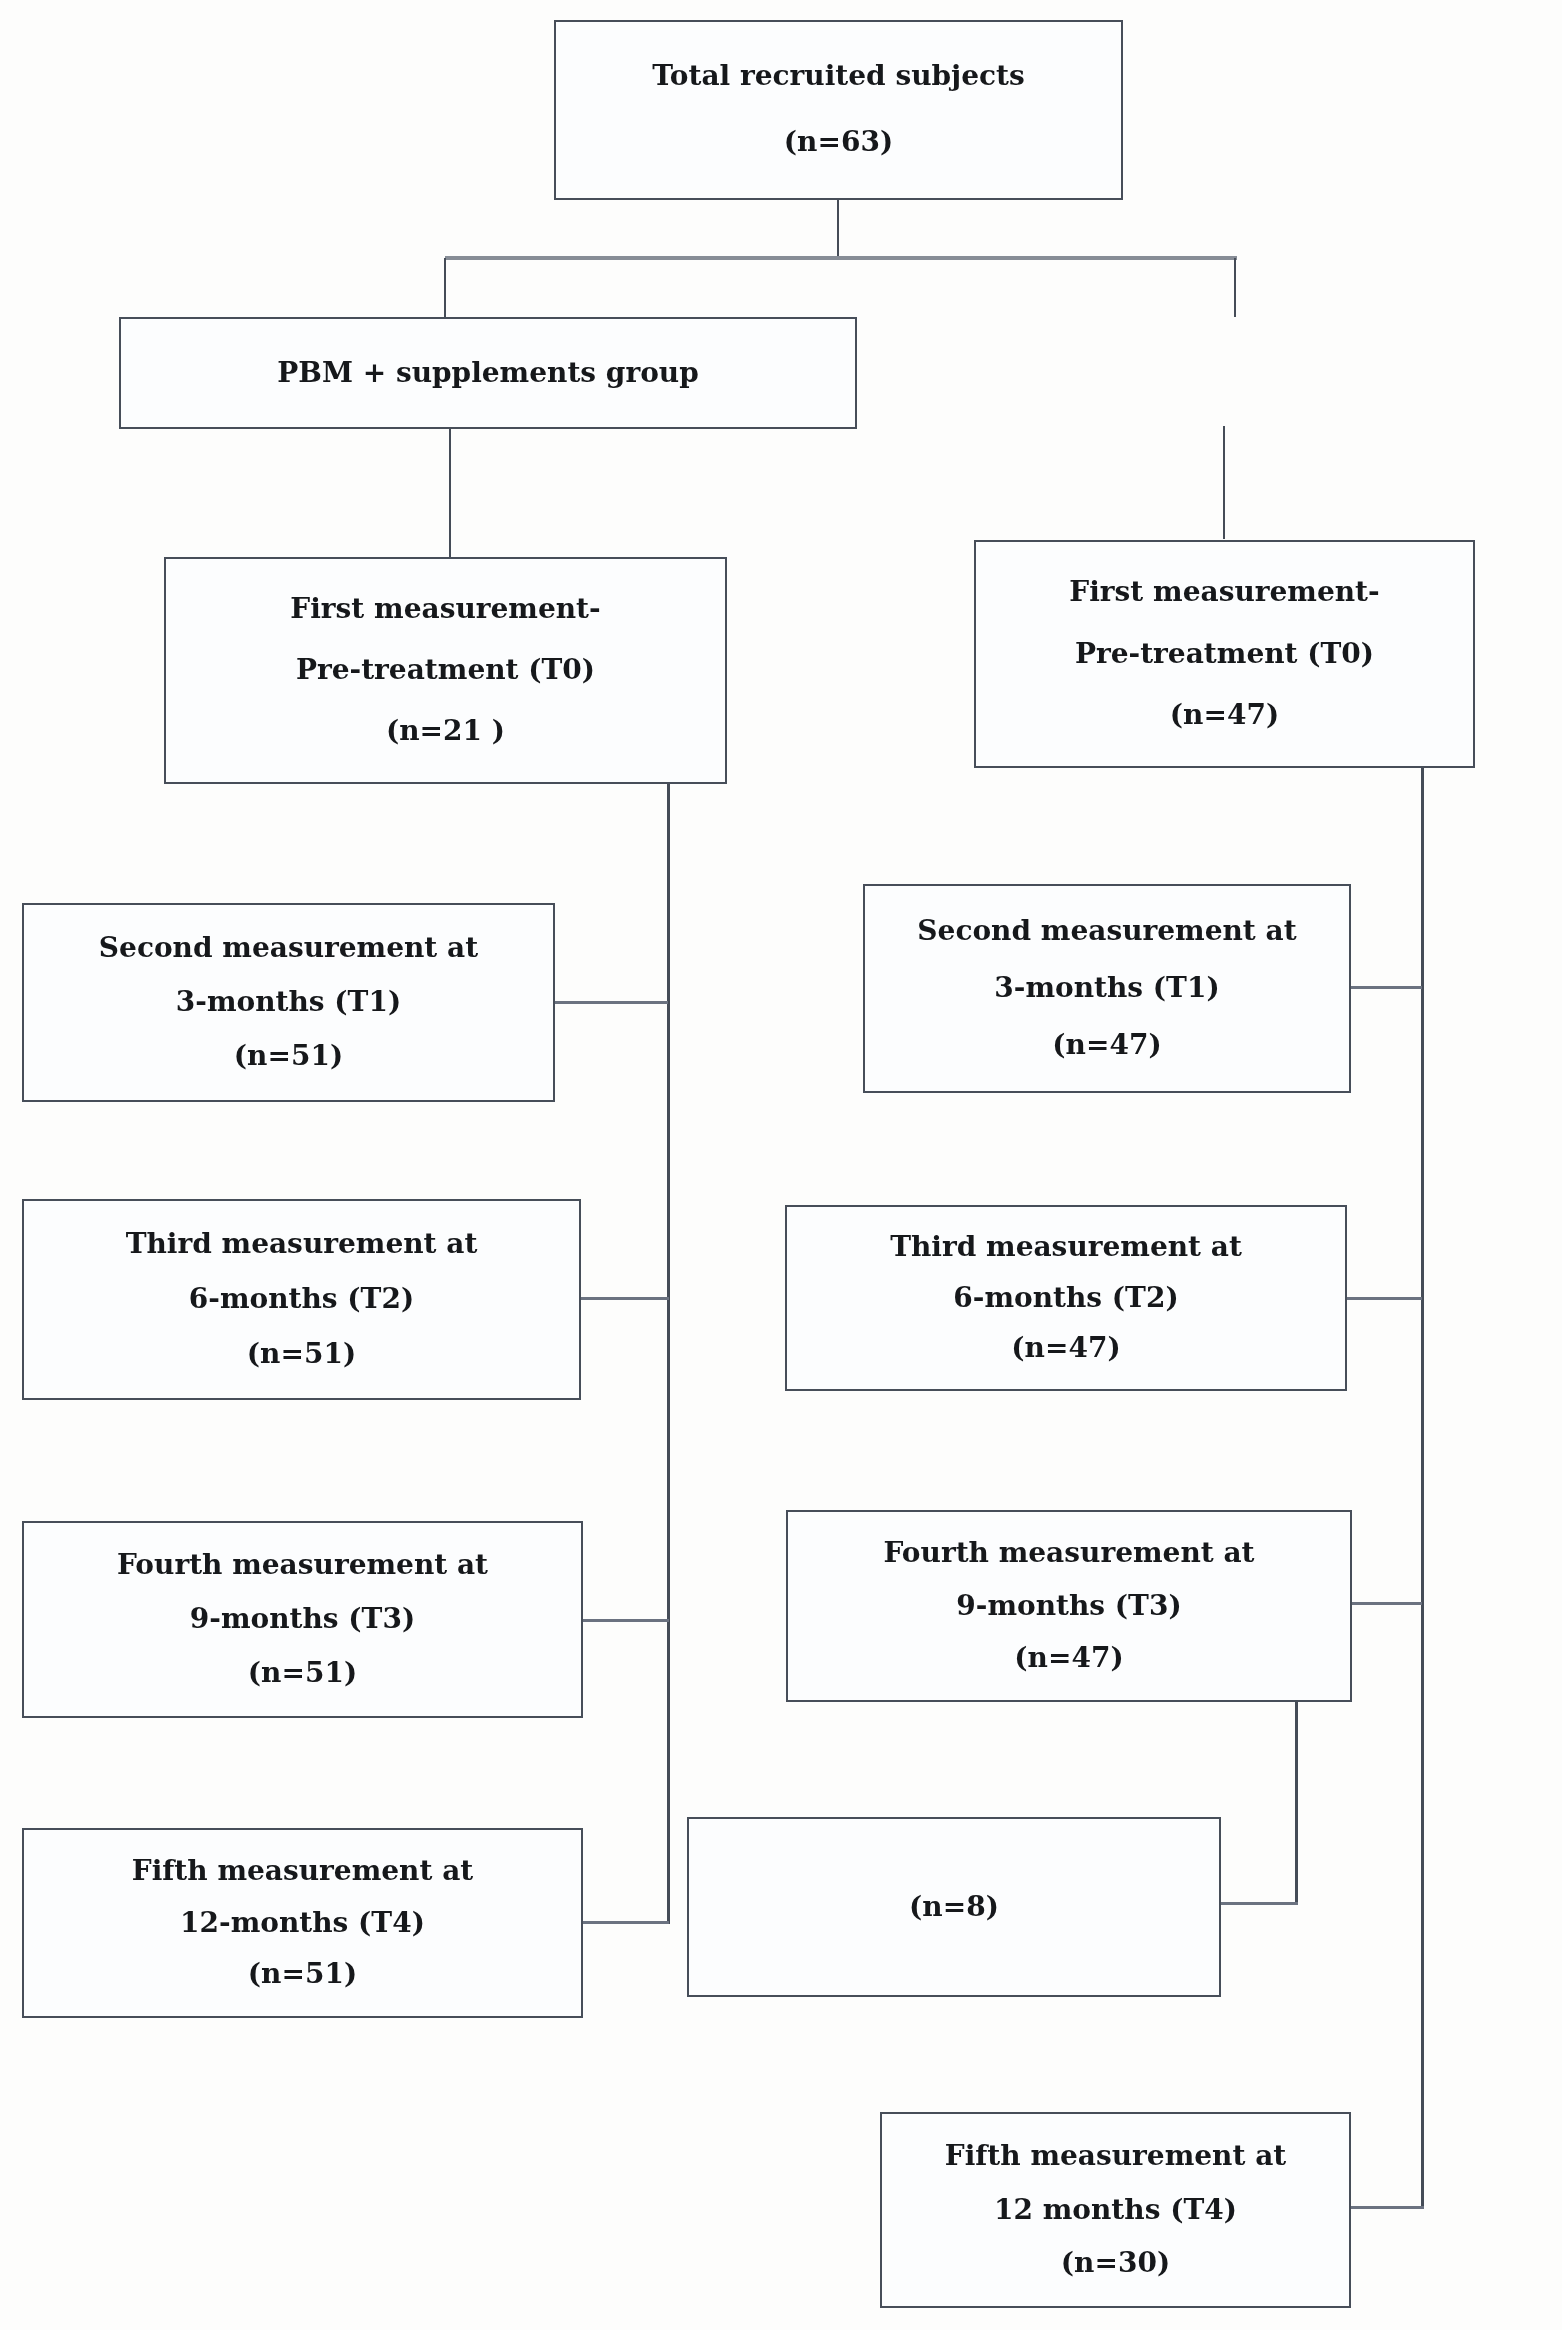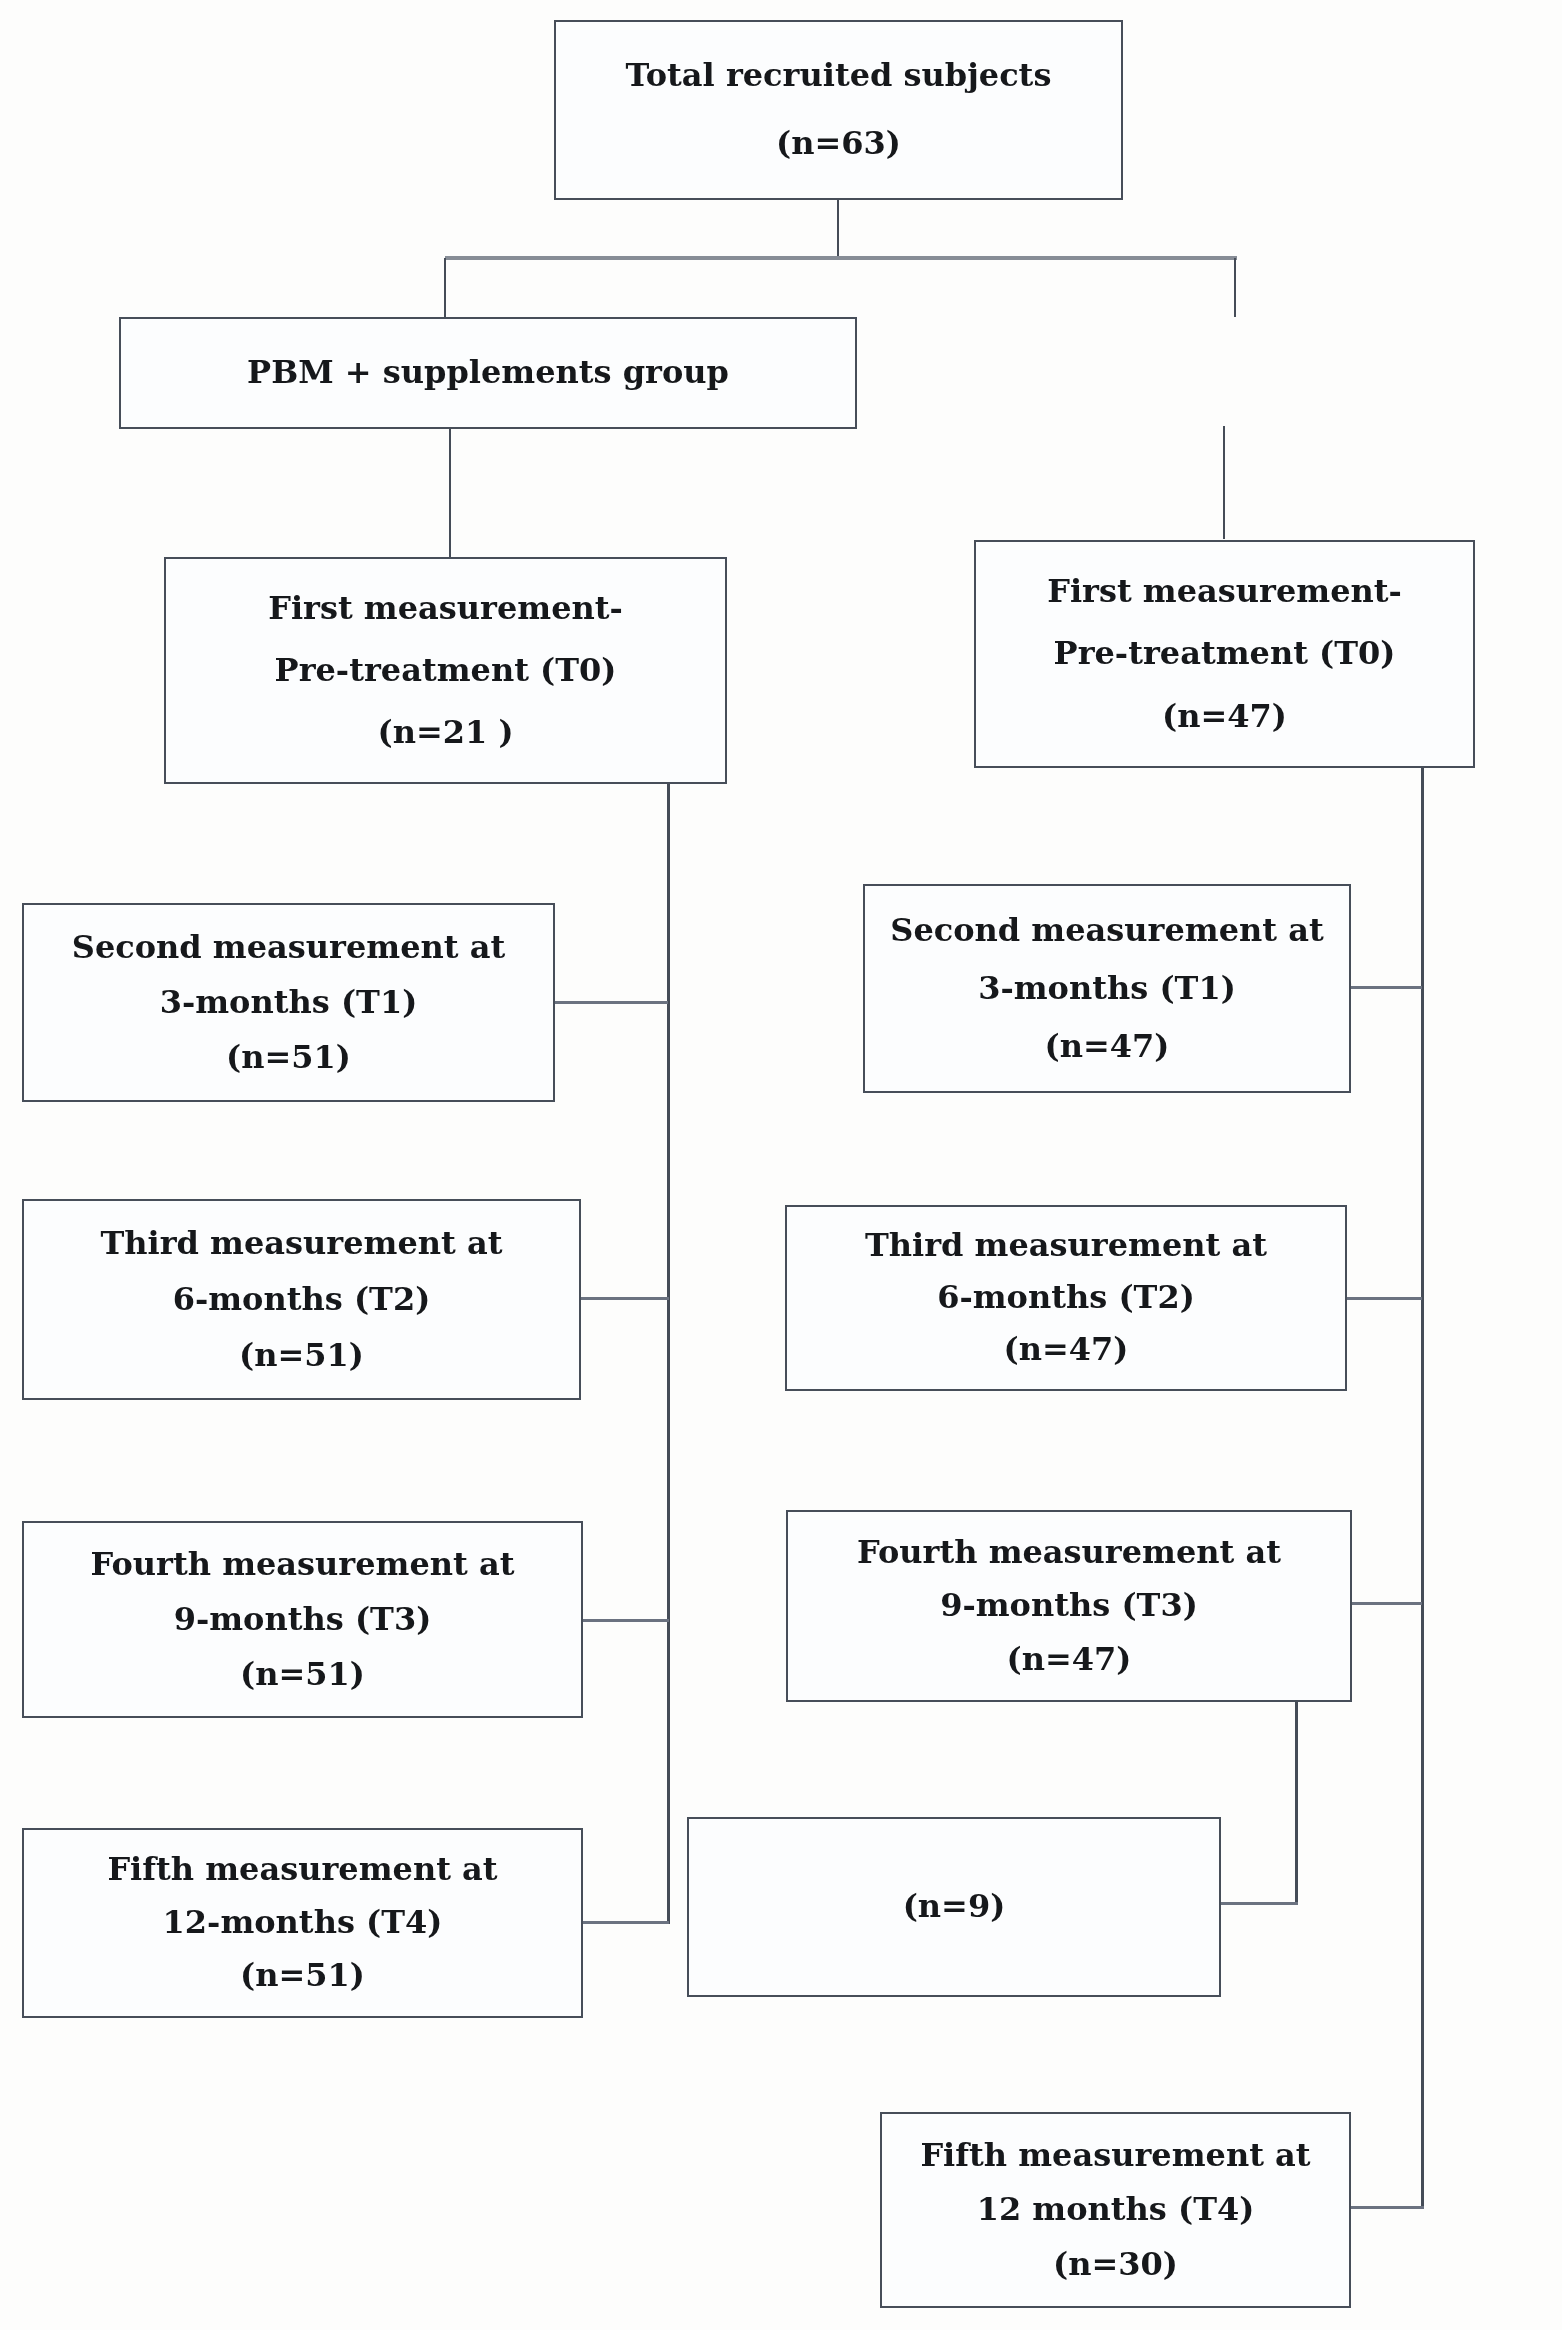--- a/index.html
+++ b/index.html
@@ -23,21 +23,21 @@
     position:absolute;
     box-sizing:border-box;
     border:2.3px solid var(--border);
     background:var(--fill);
     display:flex;
     flex-direction:column;
     justify-content:space-evenly;
     align-items:center;
     text-align:center;
     font-weight:bold;
-    font-size:32px;
+    font-size:28px;
     line-height:1.1;
     color:var(--text);
     padding:4.7px 7.8px;
   }
   .bl{white-space:nowrap;}
   .vline,.hline{position:absolute;background:var(--line-dark);}
   .vline.spine{background:var(--line-dark);}
   .hline.stub{background:var(--line);}
   .hline.splitter{background:var(--splitter);}
 </style>
@@ -128,21 +128,21 @@
     <div class="bl">(n=47)</div>
   </div>
 
   <div class="box" style="left:22px;top:1828px;width:561px;height:190px">
     <div class="bl">Fifth measurement at</div>
     <div class="bl">12-months (T4)</div>
     <div class="bl">(n=51)</div>
   </div>
 
   <div class="box" style="left:687px;top:1817px;width:534px;height:180px">
-    <div class="bl">(n=9)</div>
+    <div class="bl">(n=8)</div>
   </div>
 
   <div class="box" style="left:880px;top:2112px;width:471px;height:196px">
     <div class="bl">Fifth measurement at</div>
     <div class="bl">12 months (T4)</div>
     <div class="bl">(n=30)</div>
   </div>
 
 </div>
 

